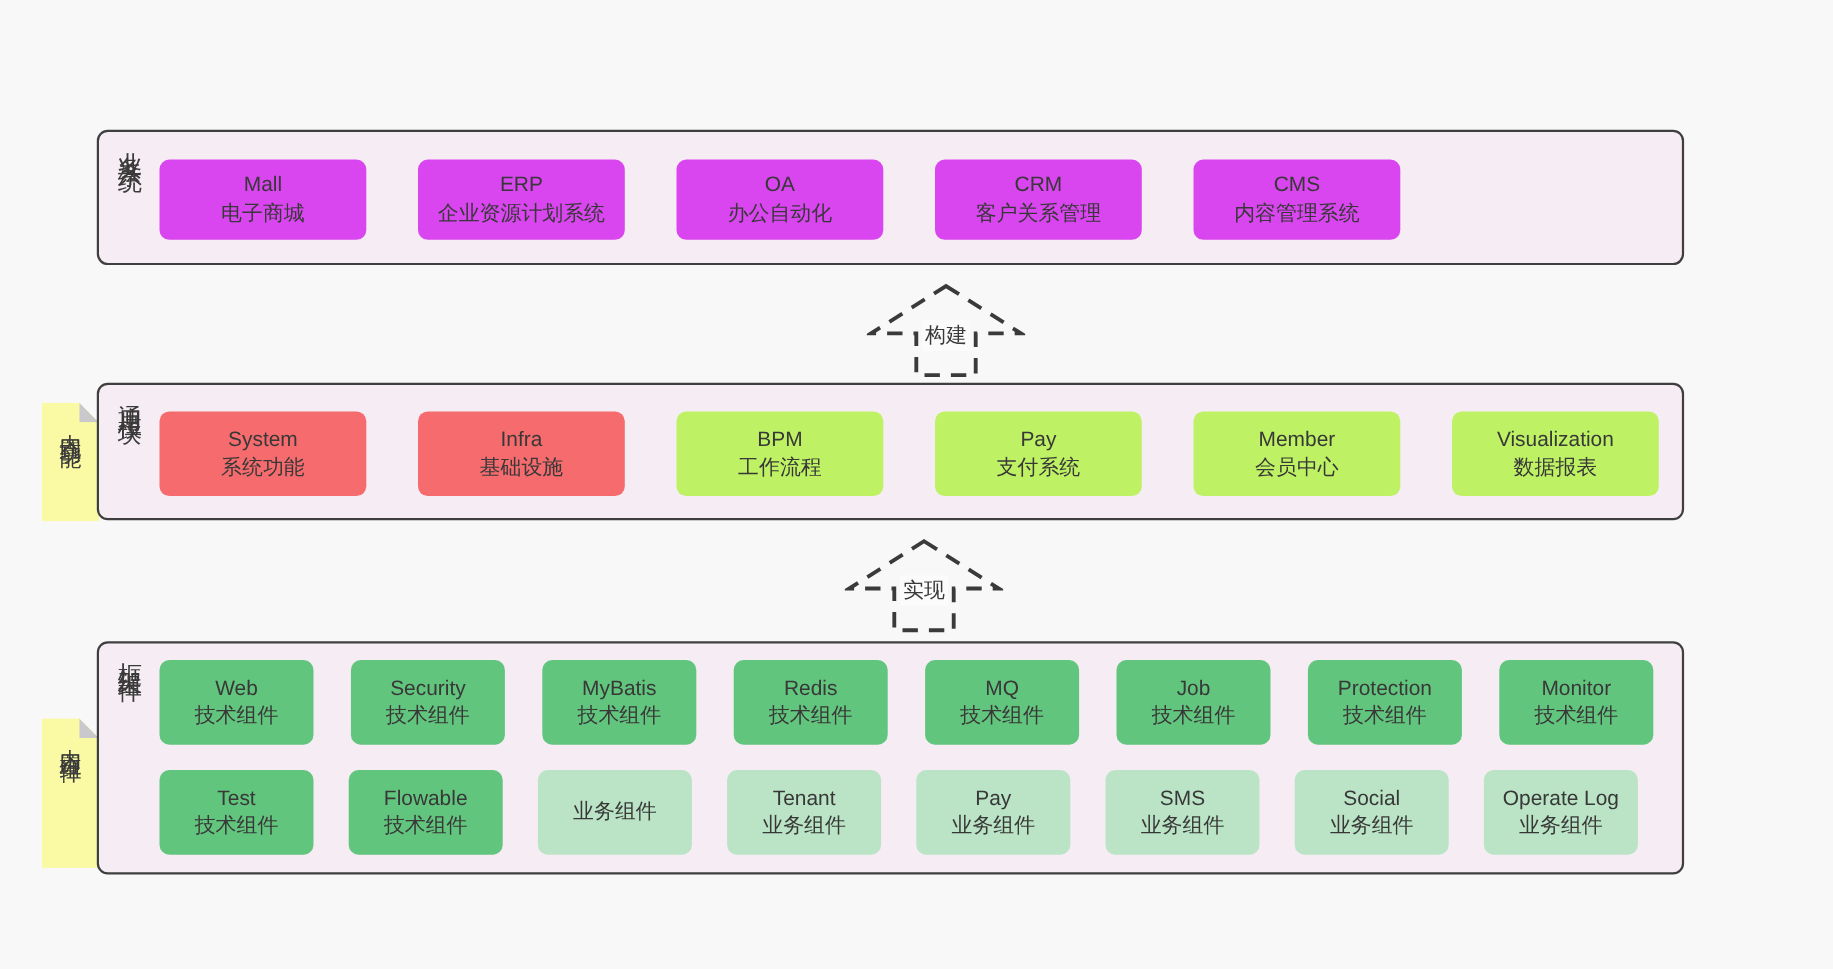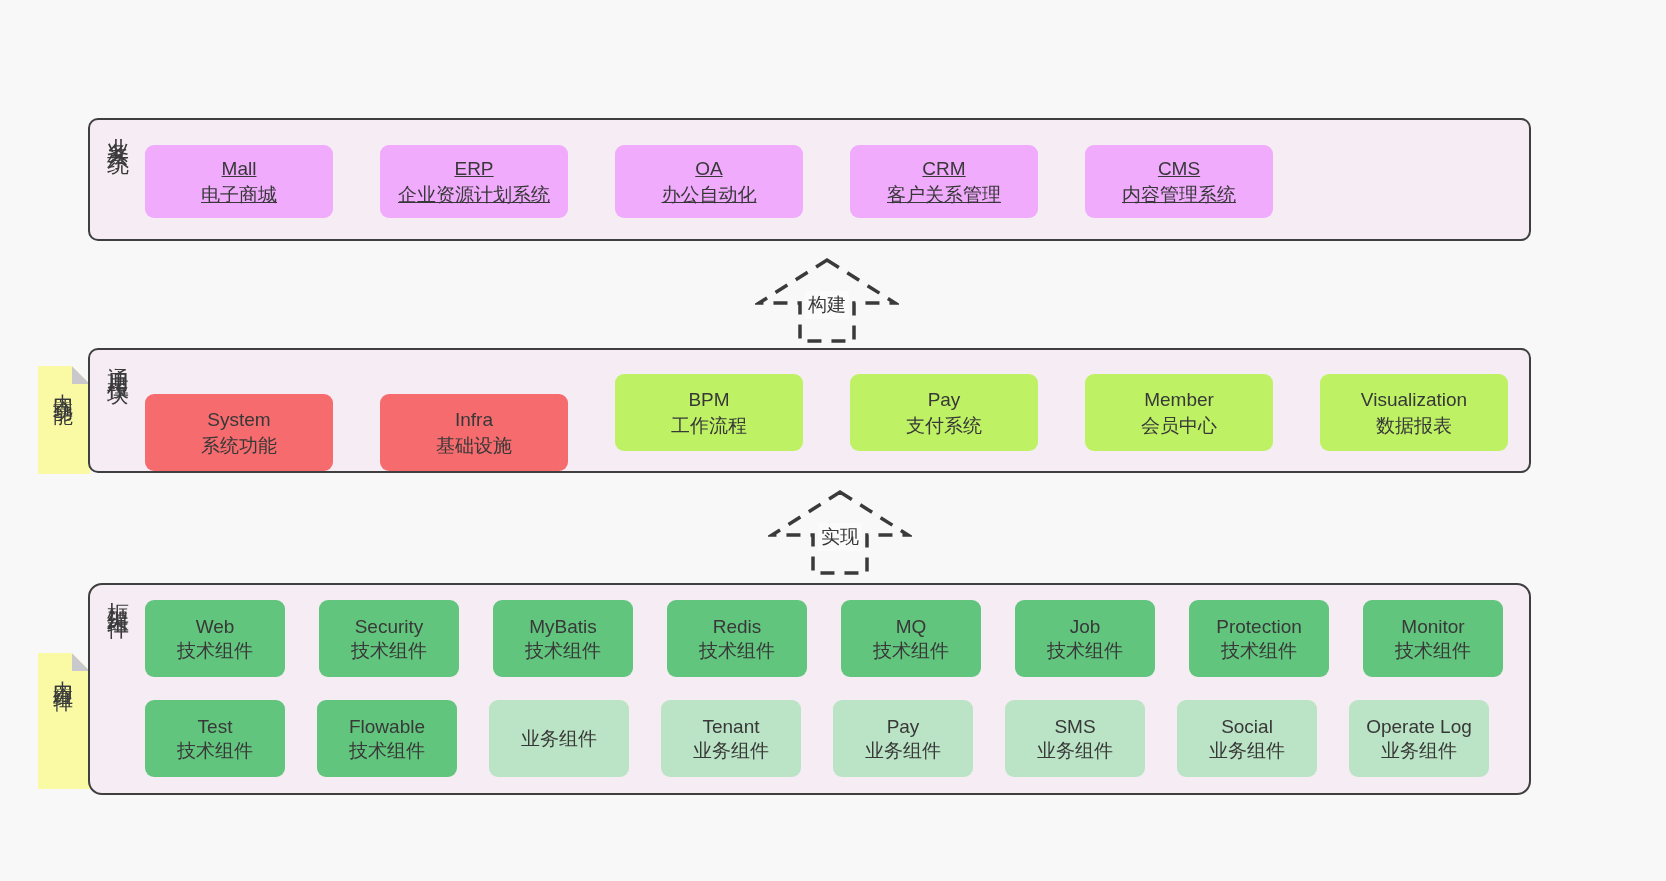--- a/index.html
+++ b/index.html
@@ -1,54 +1,54 @@
 <!DOCTYPE html>
 <html><head>
 <meta charset="utf-8">
 <style>
   html,body{margin:0;padding:0;background:#f8f8f8;font-family:"Liberation Sans","DejaVu Sans",sans-serif;}
   .page{position:relative;width:1666px;height:881px;background:#f8f8f8;overflow:hidden;}
 
   .container{position:absolute;box-sizing:border-box;background:#f6ecf3;border:2px solid #3f3f3f;border-radius:10px;}
   #business-container{left:88px;top:118px;width:1443px;height:123px;}
   #modules-container{left:88px;top:348px;width:1443px;height:125px;}
-  #components-container{left:88px;top:583px;width:1443px;height:212px;border-radius:14px;}
+  #components-container{left:88px;top:583px;width:1443px;height:212px;}
 
   .v-label{position:absolute;left:13px;top:0;height:100%;display:flex;align-items:center;
     writing-mode:vertical-lr;text-orientation:upright;font-size:22px;letter-spacing:5px;color:#3a3a3a;}
 
   .row{position:absolute;display:flex;gap:47px;}
   #business-row{left:55px;top:25px;}
   #modules-row{left:55px;top:24px;}
   #components-row1{left:55px;top:15px;gap:34px;}
   #components-row2{left:55px;top:115px;gap:32px;}
 
   .box{box-sizing:border-box;border-radius:9px;display:flex;flex-direction:column;align-items:center;
     justify-content:center;text-align:center;color:#383838;font-size:19px;line-height:26px;padding:4px 6px;}
   .box-wide{width:188px;height:73px;}
   .box-mid{width:188px;height:77px;}
   .box-small{width:140px;height:77px;line-height:24px;}
-  .blue{background:#f0abfc;text-decoration:underline;}
-  .red{background:#f56b6e;margin-top:20px;}
+  .blue{background:#d946ef;}
+  .red{background:#f56b6e;}
   .pink{background:#bef264;}
   .green{background:#62c57e;}
   .lgreen{background:#bae4c5;}
 
   .note{position:absolute;width:52px;background:#fafaa4;z-index:0;
     clip-path:polygon(0 0,calc(100% - 18px) 0,100% 18px,100% 100%,0 100%);
     display:flex;justify-content:center;}
   #modules-note{left:38px;top:366px;height:108px;}
   #components-note{left:38px;top:653px;height:136px;}
   .note-fold{position:absolute;top:0;right:0;width:18px;height:18px;background:#c9c9cd;
     clip-path:polygon(0 0,100% 100%,0 100%);}
   .note-text{margin-top:12px;writing-mode:vertical-lr;text-orientation:upright;font-size:20px;
     letter-spacing:4px;color:#3a3a3a;}
 
   .arrow{position:absolute;width:144px;height:88px;}
-  #arrow-build{left:755px;top:256px;}
+  #arrow-build{left:788px;top:256px;}
   #arrow-implement{left:768px;top:488px;}
   .arrow svg{position:absolute;left:0;top:0;}
   .arrow-label{position:absolute;left:50%;top:49px;transform:translate(-50%,-50%);
     background:#fbfbfb;padding:1px 3px;font-size:19px;color:#3a3a3a;white-space:nowrap;}
 </style>
 </head>
 <body>
 
 <div class="page">
 

